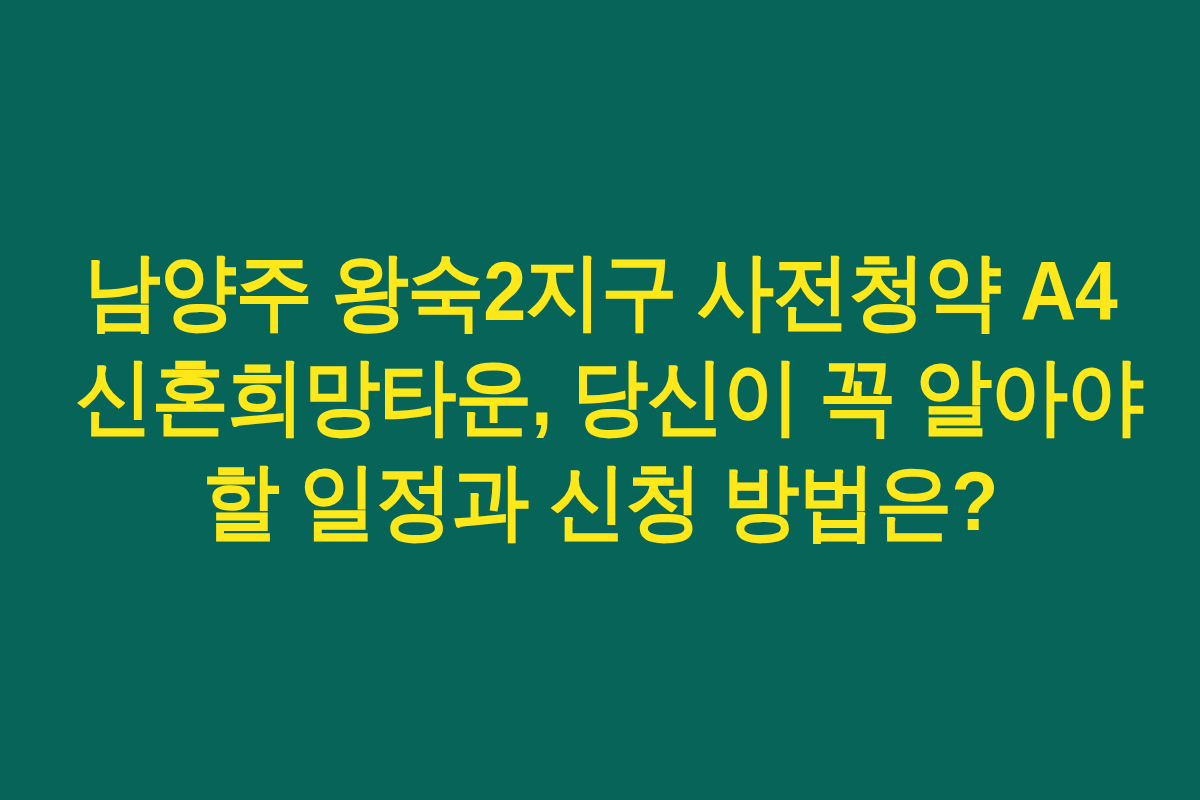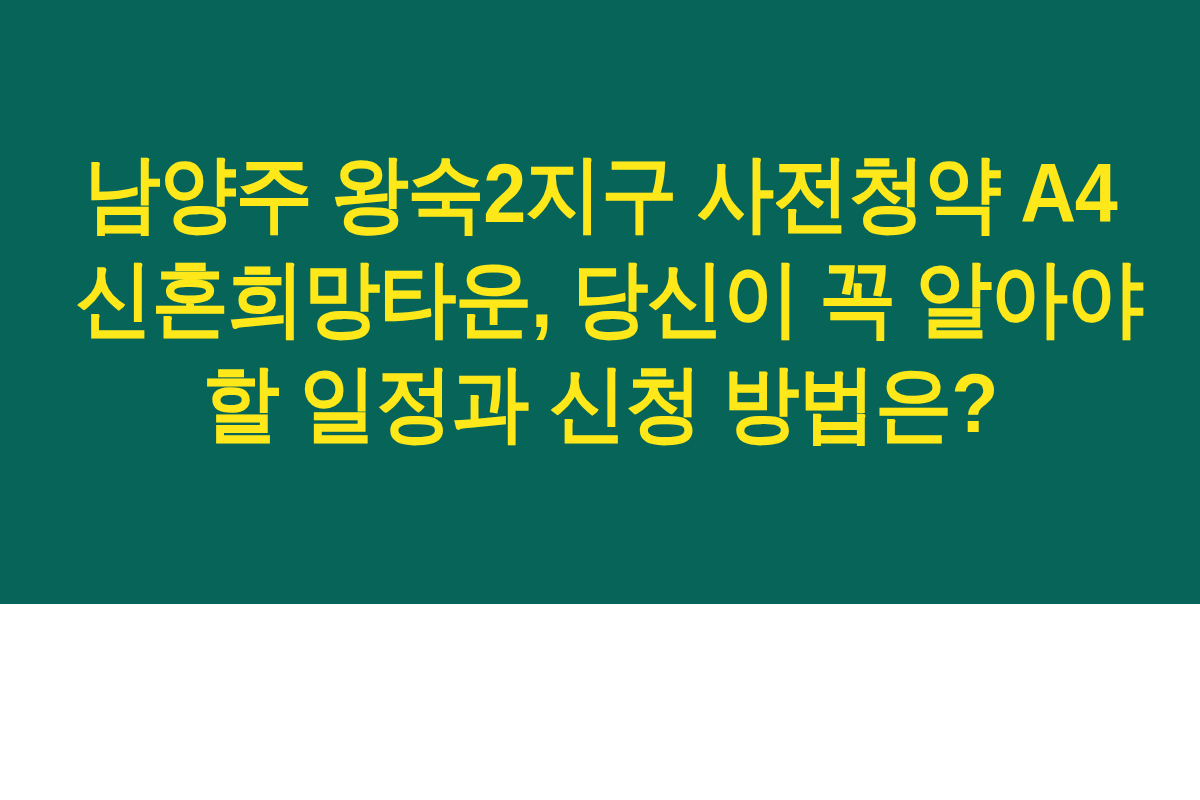--- a/index.html
+++ b/index.html
@@ -13,21 +13,21 @@
     height: 800px;
     overflow: hidden;
     font-family: "Liberation Sans", "DejaVu Sans", sans-serif;
   }
 
   
   .thumbnail-card {
     position: relative;
     box-sizing: border-box;
     width: 1200px;
-    height: 604px;
+    height: 800px;
     background: #066458;
     display: flex;
     align-items: center;
     justify-content: center;
   }
 
   
   .headline-block {
     width: 1140px;
     margin: 0;

